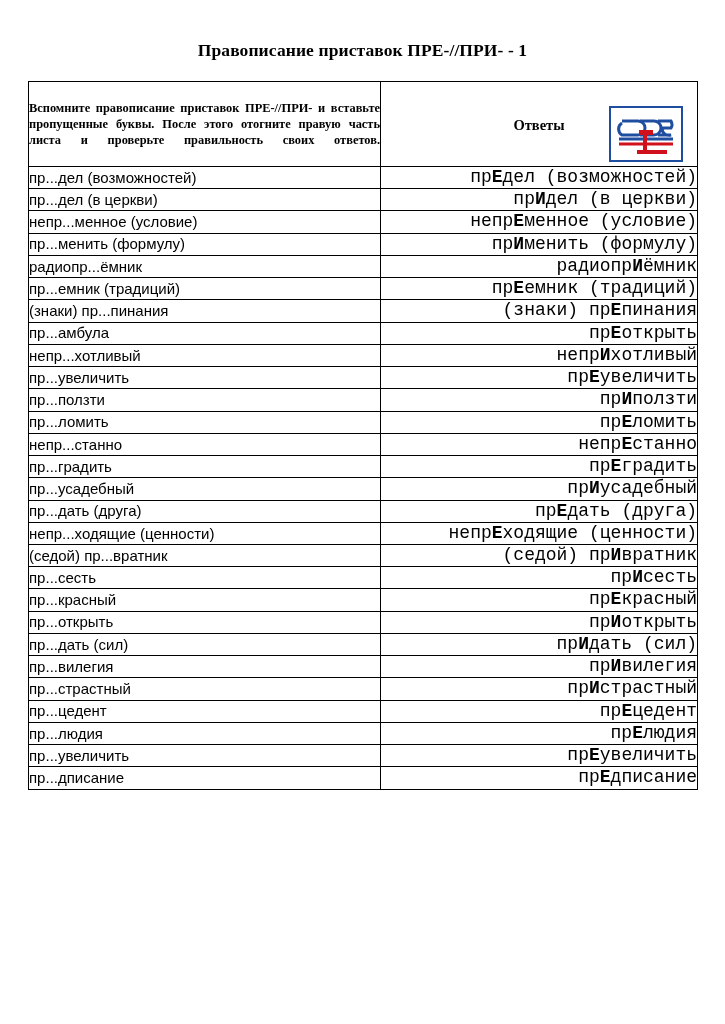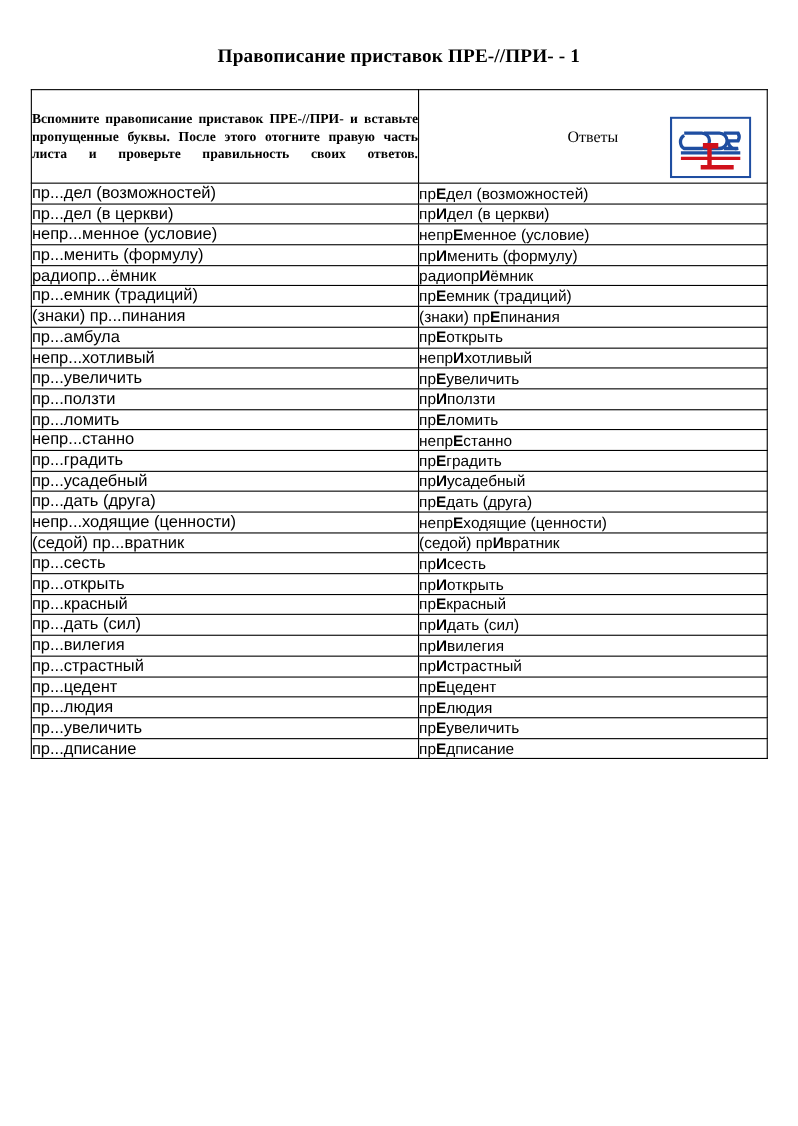--- a/index.html
+++ b/index.html
@@ -56,21 +56,21 @@
   }
   .hdr-right {
     position: relative;
     padding: 4px 6px 4px 6px;
     height: 84px;
     vertical-align: top;
   }
   .hdr-right .answers-label {
     display: block;
     text-align: center;
-    font-weight: normal;
+    font-weight: bold;
     font-size: 14.5px;
     font-family: "Liberation Serif", serif;
     padding-top: 3px;
   }
   .logo-wrap {
     position: absolute;
     right: 14px;
     top: 24px;
     width: 74px;
     height: 56px;
@@ -80,23 +80,24 @@
   .q-cell {
     padding: 3px 6px 4px 8px;
     font-family: "Liberation Sans", sans-serif;
     font-size: 15px;
     line-height: 1.18;
     text-align: left;
     white-space: nowrap;
   }
   .a-cell {
     padding: 3px 8px 4px 6px;
-    font-family: Liberation Sans, sans-serif;
-    font-size: 14px;
+    font-family: Liberation Mono, monospace;
+    font-size: 18px;
     line-height: 1.18;
+    text-align: right;
     white-space: nowrap;
   }
   .a-cell b {
     font-weight: bold;
   }
 </style>
 </head>
 <body>
 
 <div class="page">
@@ -203,28 +204,28 @@
         </tr>
         <tr>
           <td class="q-cell">(седой) пр...вратник</td>
           <td class="a-cell"><span>(седой) пр</span><b>И</b><span>вратник</span></td>
         </tr>
         <tr>
           <td class="q-cell">пр...сесть</td>
           <td class="a-cell"><span>пр</span><b>И</b><span>сесть</span></td>
         </tr>
         <tr>
+          <td class="q-cell">пр...красный</td>
+          <td class="a-cell"><span>пр</span><b>Е</b><span>красный</span></td>
+        </tr>
+        <tr>
           <td class="q-cell">пр...открыть</td>
           <td class="a-cell"><span>пр</span><b>И</b><span>открыть</span></td>
         </tr>
         <tr>
-          <td class="q-cell">пр...красный</td>
-          <td class="a-cell"><span>пр</span><b>Е</b><span>красный</span></td>
-        </tr>
-        <tr>
           <td class="q-cell">пр...дать (сил)</td>
           <td class="a-cell"><span>пр</span><b>И</b><span>дать (сил)</span></td>
         </tr>
         <tr>
           <td class="q-cell">пр...вилегия</td>
           <td class="a-cell"><span>пр</span><b>И</b><span>вилегия</span></td>
         </tr>
         <tr>
           <td class="q-cell">пр...страстный</td>
           <td class="a-cell"><span>пр</span><b>И</b><span>страстный</span></td>

